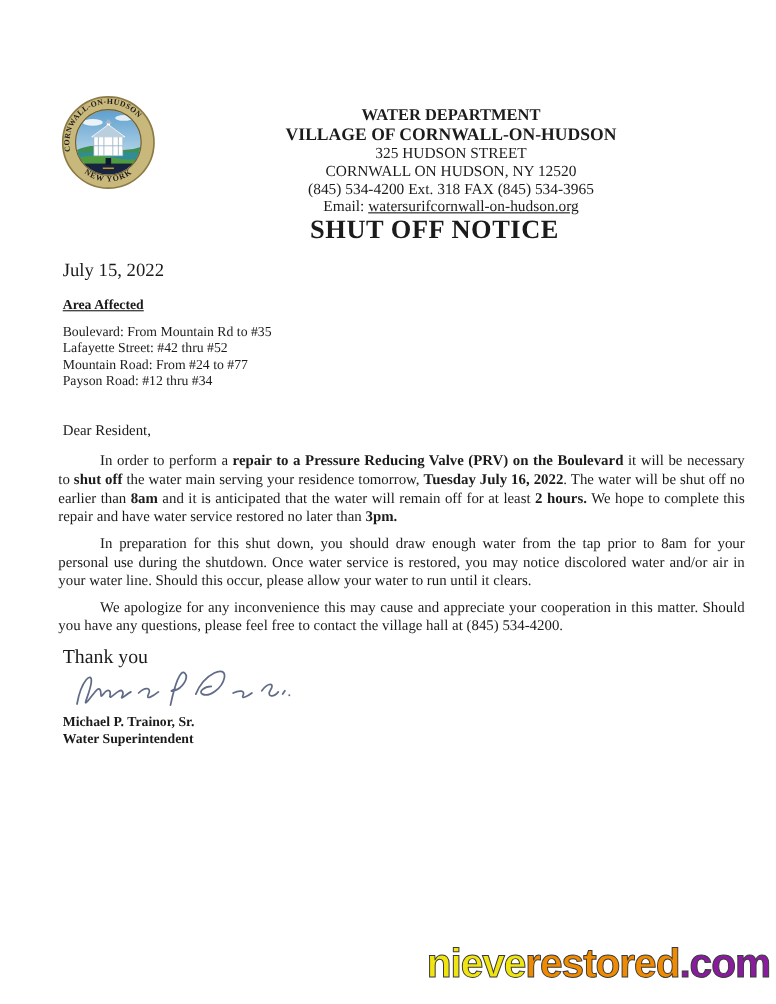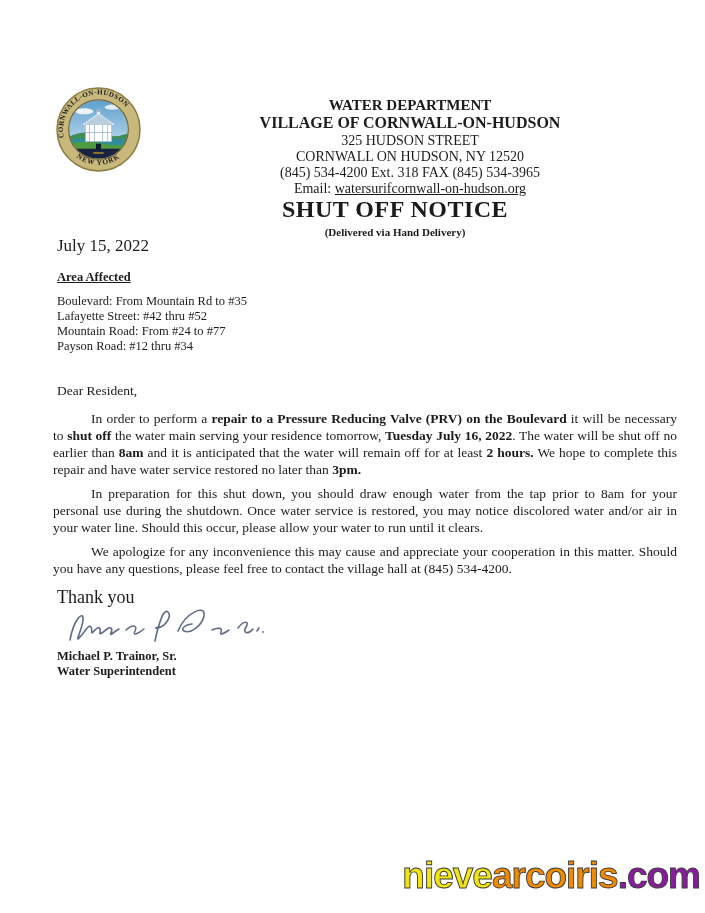--- a/index.html
+++ b/index.html
@@ -97,21 +97,20 @@
     <div class="lh-dept">WATER DEPARTMENT</div>
     <div class="lh-village">VILLAGE OF CORNWALL-ON-HUDSON</div>
     <div class="lh-small">325 HUDSON STREET</div>
     <div class="lh-small">CORNWALL ON HUDSON, NY 12520</div>
     <div class="lh-small">(845) 534-4200 Ext. 318 FAX (845) 534-3965</div>
     <div class="lh-small lh-email"><span>Email: </span><a>watersurifcornwall-on-hudson.org</a></div>
   </div>
 
   <div class="title-block">
     <div class="notice-title">SHUT OFF NOTICE</div>
-    <div class="notice-subtitle">(Delivered via Hand Delivery)</div>
   </div>
   <div class="letter-date">July 15, 2022</div>
 
   <div class="area-heading">Area Affected</div>
   <ul class="area-list">
     <li>Boulevard: From Mountain Rd to #35</li>
     <li>Lafayette Street: #42 thru #52</li>
     <li>Mountain Road: From #24 to #77</li>
     <li>Payson Road: #12 thru #34</li>
   </ul>
@@ -132,15 +131,15 @@
       <path d="M178,28 C184,20 190,21 186,27 C182,33 188,35 193,29 M197,31 L199,28"></path>
       <circle cx="203" cy="32" r="0.9" fill="#4b5877" stroke="none"></circle>
     </g>
   </svg>
 
   <div class="signer">
     <div>Michael P. Trainor, Sr.</div>
     <div>Water Superintendent</div>
   </div>
 
-  <div class="watermark"><span class="wm-1">nieve</span><span class="wm-2">arcoiris</span><span class="wm-3">.com</span></div>
+  <div class="watermark"><span class="wm-1">nieve</span><span class="wm-2">restored</span><span class="wm-3">.com</span></div>
 
 </div>
 
 </body></html>

